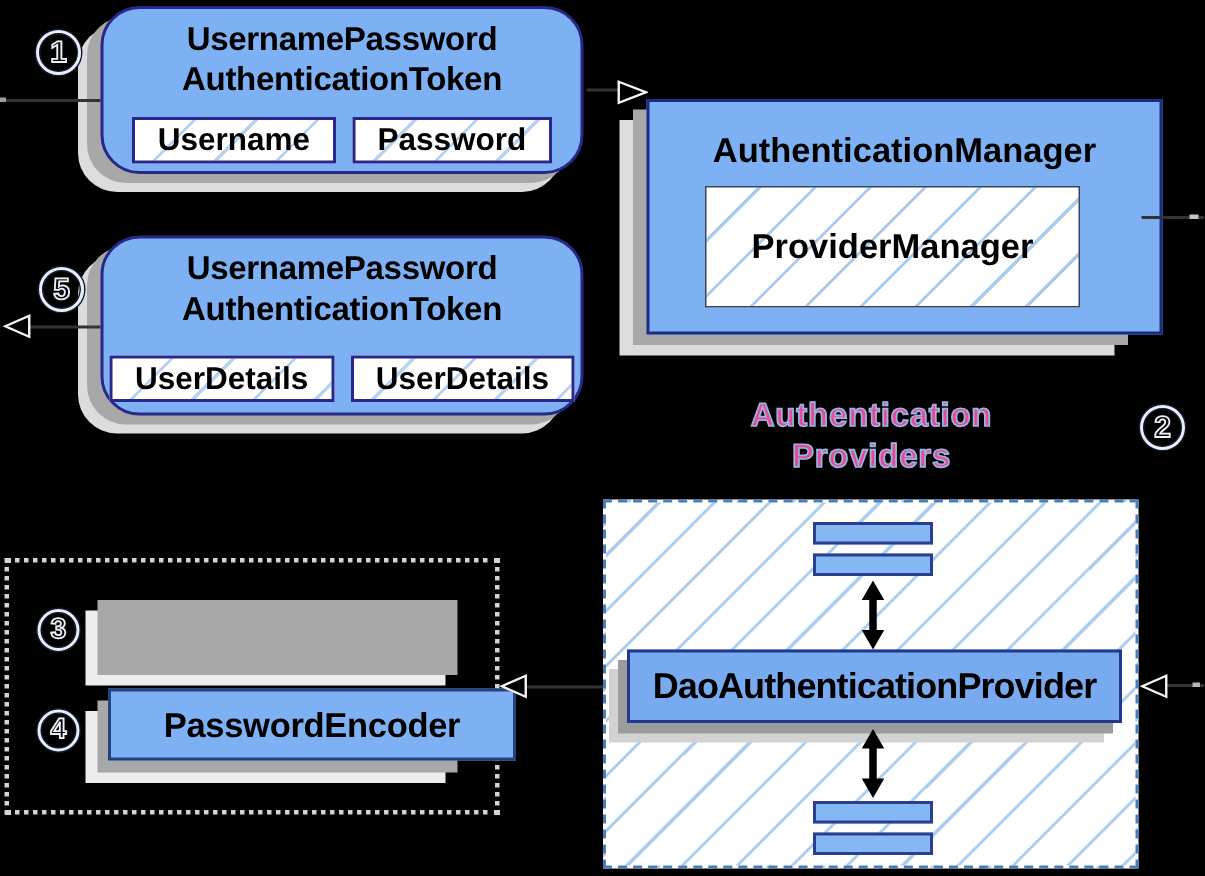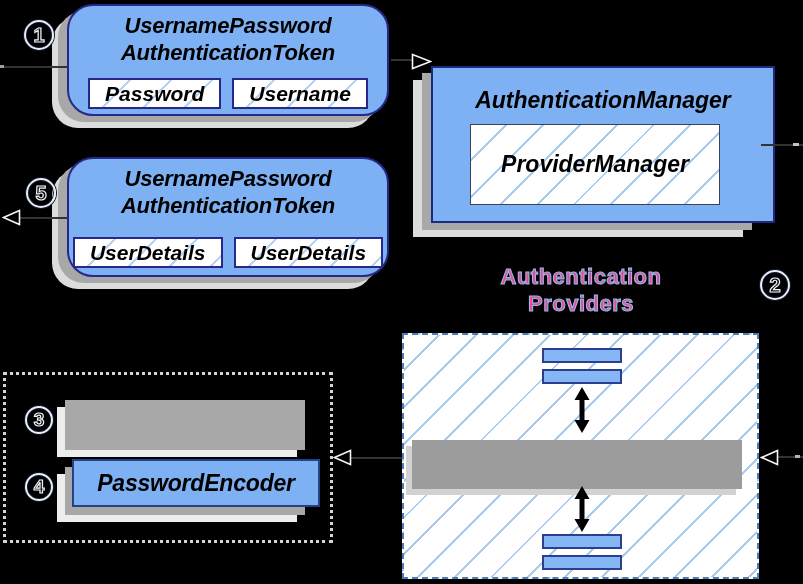--- a/index.html
+++ b/index.html
@@ -5,21 +5,21 @@
   html,body{margin:0;padding:0;background:#000;}
   *{box-sizing:border-box;}
   .stage{
     position:relative;width:803px;height:584px;background:#000;overflow:hidden;
     font-family:"Liberation Sans",sans-serif;font-weight:bold;color:#000;
   }
   
   .sheet{position:absolute;background:#a8a8a8;}
   .sheet.light{background:#dcdcdc;}
   .round{border-radius:26px;}
-  .node{position:absolute;background:#7eb1f3;border:2px solid #28288a;font-style:italic;}
+  .node{position:absolute;background:#7eb1f3;border:2px solid #28288a;}
   .hatch{
     background-color:#ffffff;
     background-image:repeating-linear-gradient(135deg,rgba(0,0,0,0) 0 27px,#b7d3f1 27px 29px);
   }
   .hatch.dense{
     background-image:repeating-linear-gradient(135deg,rgba(0,0,0,0) 0 24px,#a9ccee 24px 26px);
   }
   .title2{ text-align:center;font-size:22px;line-height:27px;padding-top:6px;letter-spacing:-0.2px;}
   .fields{position:absolute;left:0;right:0;display:flex;justify-content:center;gap:11px;}
   .fieldbox{
@@ -54,22 +54,22 @@
 <div class="stage">
 
   <div class="sheet light round" style="left:52px;top:17px;width:322px;height:111px;"></div>
   <div class="sheet round" style="left:58px;top:11px;width:322px;height:111px;"></div>
   <div class="node round" style="left:67px;top:4px;width:322px;height:112px;">
     <div class="titl title2">
       <div>UsernamePassword</div>
       <div>AuthenticationToken</div>
     </div>
     <div class="fields" style="top:72px;">
+      <div class="fieldbox hatch">Username</div>
       <div class="fieldbox hatch">Password</div>
-      <div class="fieldbox hatch">Username</div>
     </div>
   </div>
 
   <div class="sheet light" style="left:413px;top:80px;width:330px;height:157px;"></div>
   <div class="sheet" style="left:422px;top:73px;width:330px;height:157px;"></div>
   <div class="node" style="left:431px;top:66px;width:344px;height:157px;border-color:#1c2b82;">
     <div style="text-align:center;font-size:23px;margin-top:19px;">AuthenticationManager</div>
     <div class="hatch dense ctr" style="position:absolute;left:37px;top:56px;width:250px;height:81px;border:1px solid #3a4458;font-size:23px;">ProviderManager</div>
   </div>
 
@@ -96,38 +96,39 @@
   <div class="bar" style="left:542px;top:369px;"></div>
 
   <svg class="ah" style="left:571px;top:387px;" width="22" height="46" viewBox="0 0 22 46">
     <line x1="11" y1="10" x2="11" y2="36" stroke="#000" stroke-width="5"></line>
     <path d="M11 0 L3.5 13 L18.5 13 Z" fill="#000"></path>
     <path d="M11 46 L3.5 33 L18.5 33 Z" fill="#000"></path>
   </svg>
 
   <div class="sheet light" style="left:406px;top:446px;width:330px;height:49px;background:#d2d2d2;"></div>
   <div class="sheet" style="left:412px;top:440px;width:330px;height:49px;background:#9c9c9c;"></div>
+  <div class="node ctr" style="left:418px;top:433px;width:330px;height:49px;background:#77aaee;border-color:#203a90;font-size:24px;letter-spacing:-0.6px;">DaoAuthenticationProvider</div>
 
   <svg class="ah" style="left:571px;top:486px;" width="22" height="46" viewBox="0 0 22 46">
     <line x1="11" y1="10" x2="11" y2="36" stroke="#000" stroke-width="5"></line>
     <path d="M11 0 L3.5 13 L18.5 13 Z" fill="#000"></path>
     <path d="M11 46 L3.5 33 L18.5 33 Z" fill="#000"></path>
   </svg>
 
   <div class="bar" style="left:542px;top:534px;"></div>
   <div class="bar" style="left:542px;top:555px;"></div>
 
   <div class="dash-white" style="left:3px;top:372px;width:330px;height:171px;"></div>
 
   <div class="sheet light" style="left:57px;top:407px;width:240px;height:50px;background:#ededed;"></div>
   <div class="sheet" style="left:65px;top:400px;width:240px;height:50px;"></div>
 
   <div class="sheet light" style="left:57px;top:474px;width:240px;height:48px;background:#ededed;"></div>
   <div class="sheet" style="left:65px;top:467px;width:240px;height:48px;"></div>
-  <div class="node ctr" style="left:72px;top:459px;width:248px;height:48px;border-color:#24427f;font-size:23px;letter-spacing:-0.2px;">PasswordEncoder</div>
+  <div class="node ctr" style="left:72px;top:459px;width:272px;height:48px;border-color:#24427f;font-size:23px;letter-spacing:-0.2px;">PasswordEncoder</div>
 
   <div class="cline" style="left:0;top:66px;width:67px;"></div>
   <div class="cap" style="left:0;top:65px;width:4px;height:3px;background:#9f9f9f;"></div>
   <div class="cline" style="left:391px;top:59px;width:21px;"></div>
   <div class="cline" style="left:761px;top:144px;width:42px;"></div>
   <div class="cap" style="left:793px;top:143px;width:6px;height:3px;background:#c4c4c4;"></div>
   <div class="cline" style="left:19px;top:217px;width:48px;"></div>
   <div class="cline" style="left:778px;top:456px;width:25px;"></div>
   <div class="cap" style="left:795px;top:455px;width:5px;height:3px;background:#b5b5b5;"></div>
   <div class="cline" style="left:351px;top:457px;width:51px;"></div>

